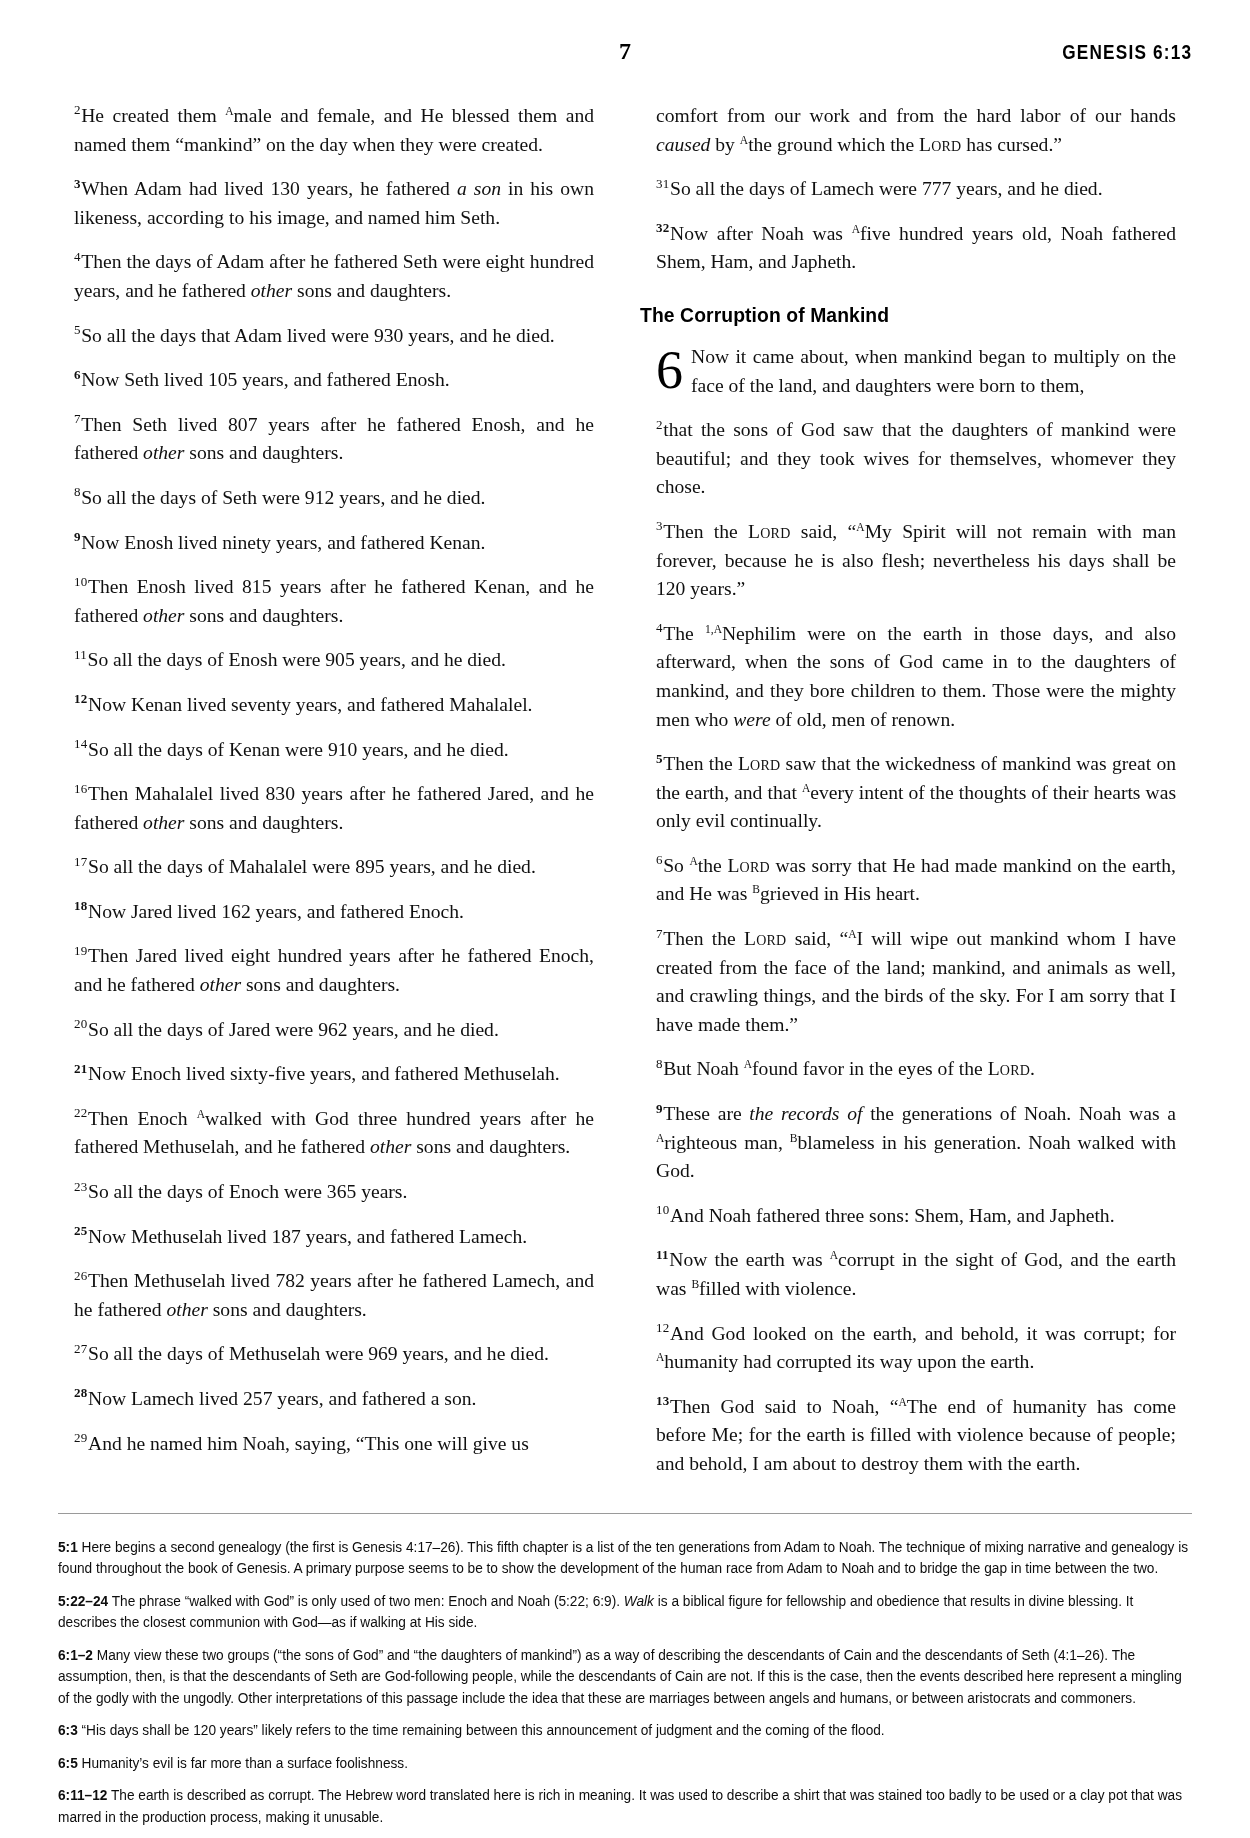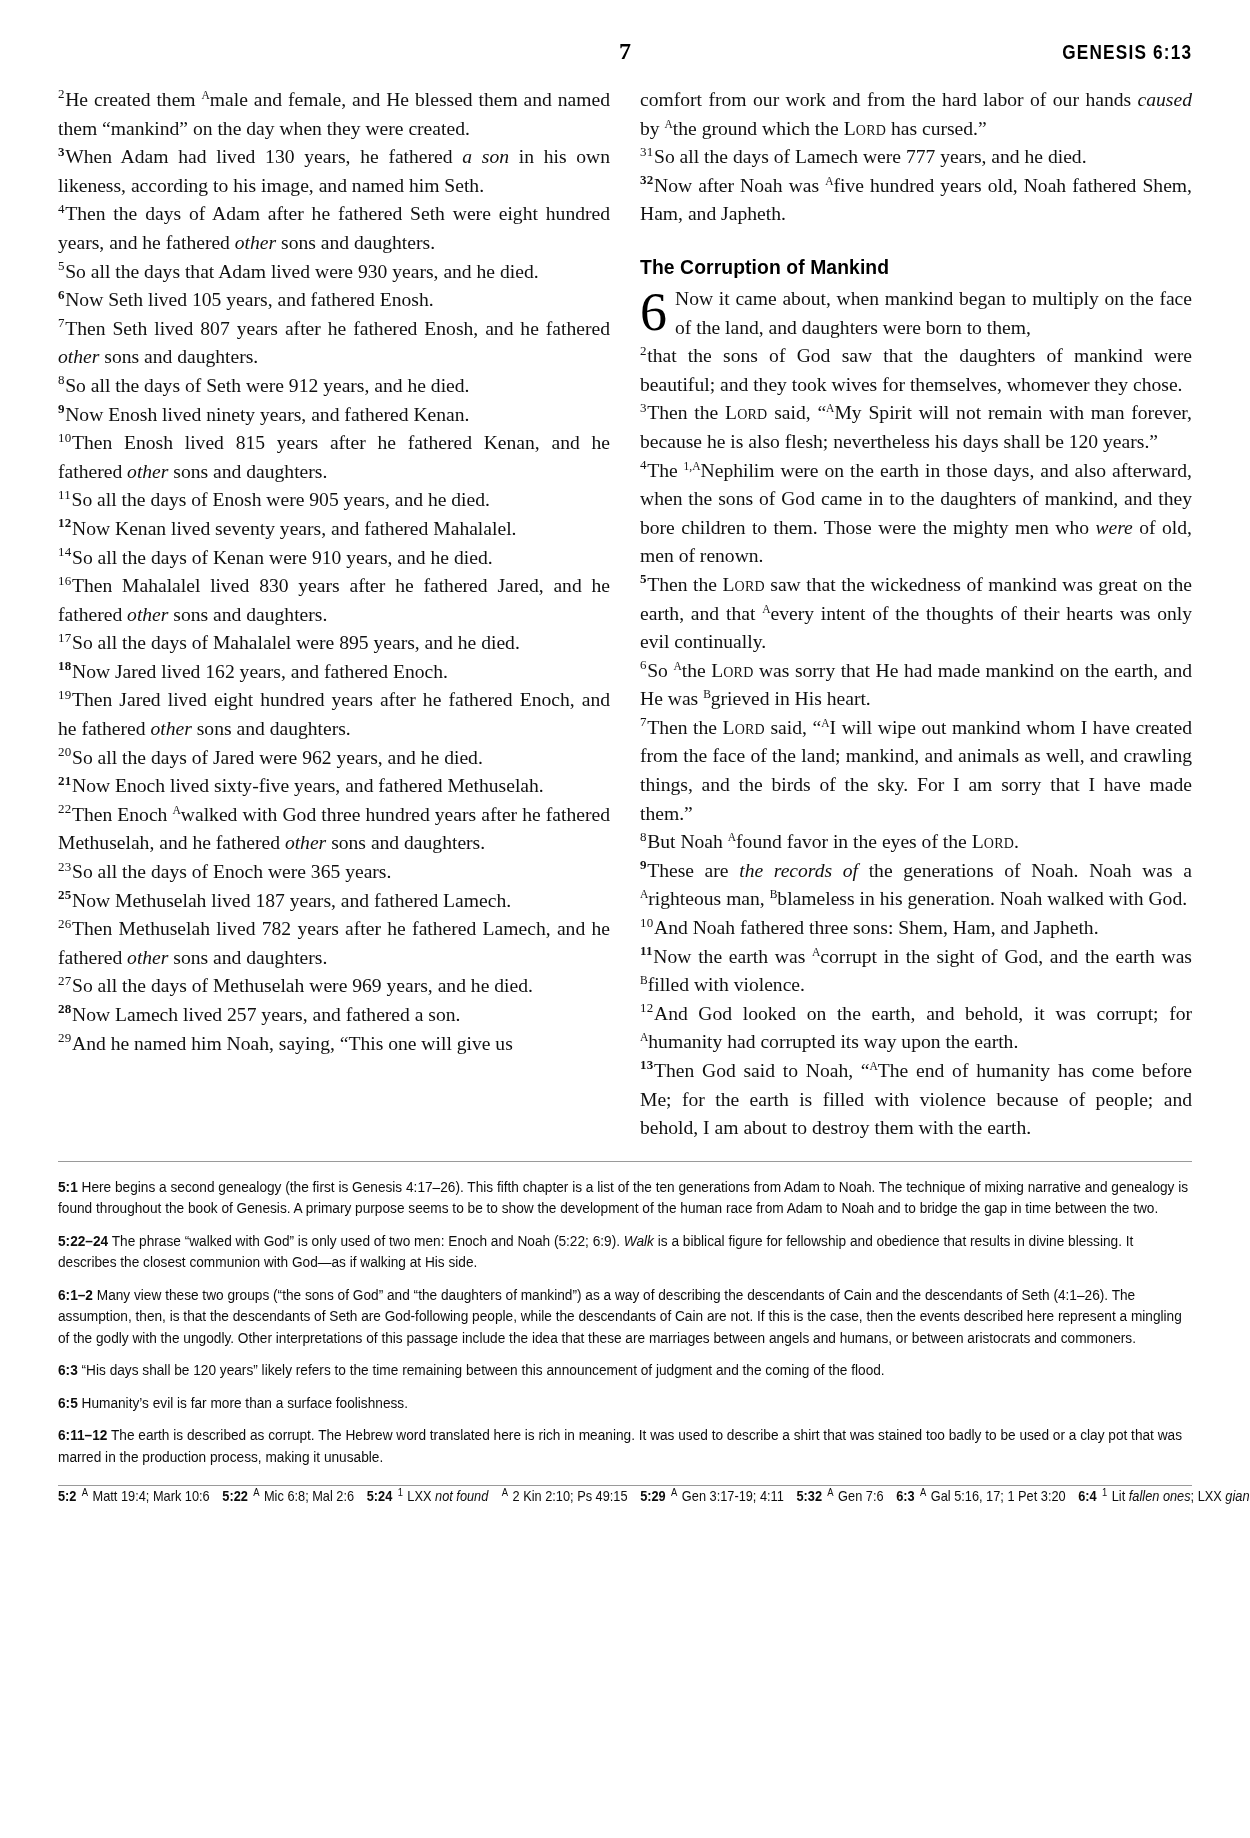--- a/index.html
+++ b/index.html
@@ -53,21 +53,21 @@
   .columns {
     display: flex;
     gap: 30px;
     align-items: flex-start;
   }
   .col {
     width: 552px;
     flex: 0 0 552px;
   }
   .col p {
-    margin: 0;
+    margin: 16px;
     font-size: 19.6px;
     line-height: 28.6px;
     text-align: justify;
     text-justify: inter-word;
     hyphens: manual;
     color: #101010;
   }
   .vnum {
     font-size: 13px;
     font-weight: 700;
@@ -118,21 +118,21 @@
   }
 
   
   .rule {
     border: 0;
     border-top: 1px solid #9a9a9a;
     margin: 18px 0 0 0;
     height: 0;
   }
   .notes {
-    margin-top: 14px;
+    margin-top: 22px;
   }
   .note {
     font-family: "Liberation Sans Narrow", "Liberation Sans", sans-serif;
     font-size: 15.2px;
     line-height: 21.5px;
     text-align: left;
     margin: 0 0 11px 0;
     transform: scaleX(0.9);
     transform-origin: left top;
     width: 111.1%;

